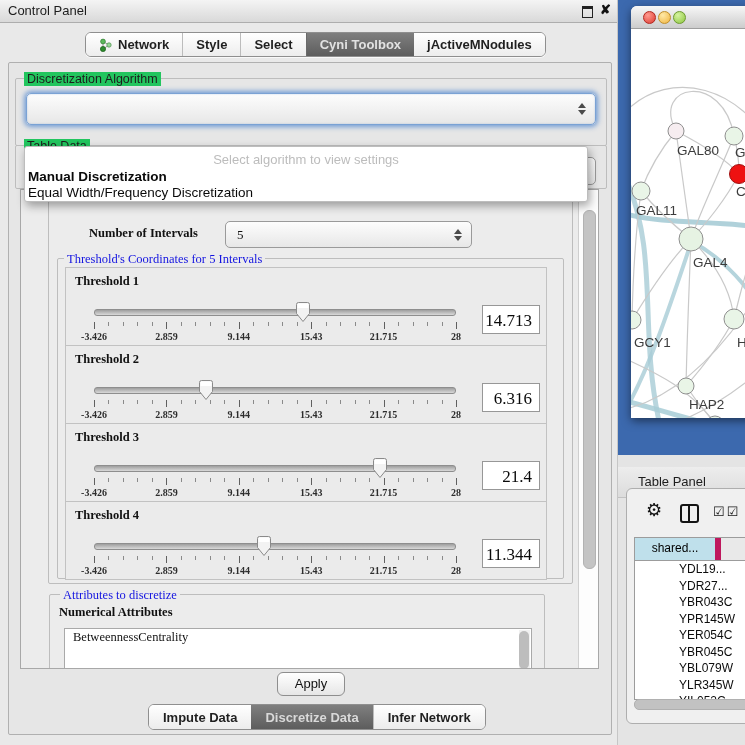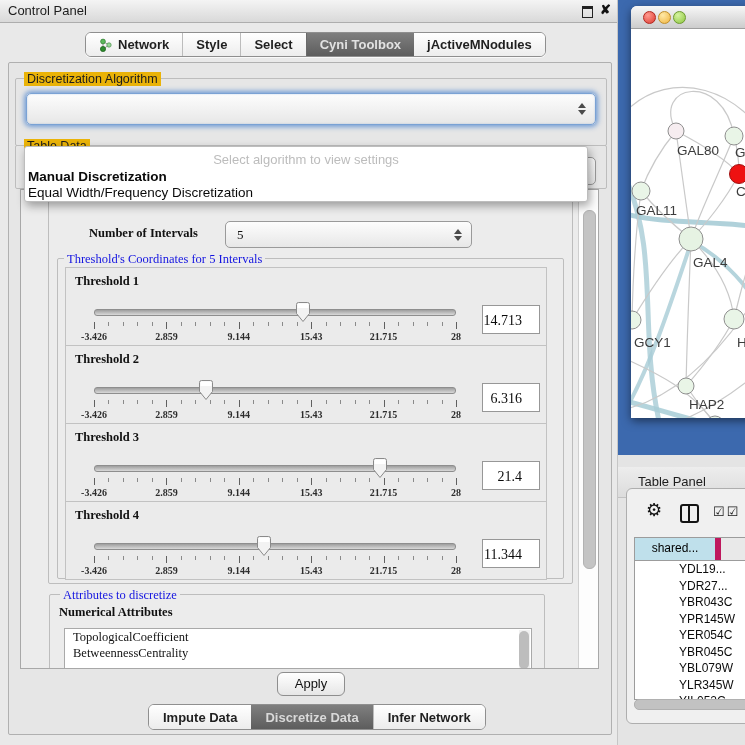--- a/index.html
+++ b/index.html
@@ -18,21 +18,21 @@
     box-shadow:0 1px 0 rgba(255,255,255,.7);}
   .seg{display:flex;align-items:center;gap:5px;padding:0 13px;font-size:13px;font-weight:bold;color:#1f1f1f;
     background:linear-gradient(#ffffff,#ededed);white-space:nowrap;}
   .seg.sep{border-left:1px solid #bcbcbc;}
   .seg.selected{background:linear-gradient(#7f7f7f,#5d5d5d);color:#e2e2e2;border-left:1px solid #6a6a6a;}
   .seg.after-selected{border-left:none;}
   
   .wrapper{position:absolute;left:8px;top:62px;width:602px;height:671px;background:#e6e6e6;
     border:1px solid #b0b0b0;border-radius:2px;}
   .groupbox{position:absolute;border:1px solid #bdbdbd;border-radius:2px;}
-  .grouplabel{position:absolute;top:-7px;left:8px;font-size:12.5px;padding:0 3px;background:#eab308;color:#1c1c1c;}
+  .grouplabel{position:absolute;top:-7px;left:8px;font-size:12.5px;padding:0 3px;background:#22c55e;color:#1c1c1c;}
   .grouplabel.green{color:#00b400;background:#ececec;}
   .grouplabel.blue{color:#1414e0;background:#ececec;}
   
   .combo{position:absolute;background:linear-gradient(#fdfdfd,#e7e7e7);border:1px solid #9a9a9a;
     border-radius:5px;font-size:13px;color:#111;}
   .combo .cval{position:absolute;left:11px;top:50%;transform:translateY(-50%);white-space:nowrap;}
   .stepper{position:absolute;right:9px;top:50%;transform:translateY(-50%);display:flex;flex-direction:column;gap:2px;}
   .stepper i{display:block;width:0;height:0;border-left:4px solid transparent;border-right:4px solid transparent;}
   .stepper .up{border-bottom:5px solid #4a4a4a;}
   .stepper .dn{border-top:5px solid #4a4a4a;}
@@ -56,21 +56,21 @@
   .t-slider{position:absolute;left:28px;top:37px;width:362px;height:36px;}
   .track{position:absolute;left:0;right:0;top:4px;height:5px;border-radius:3px;
     background:linear-gradient(#9e9e9e,#d9d9d9);border:1px solid #8e8e8e;}
   .handle{position:absolute;top:-4px;transform:translateX(-50%);}
   .ticks{position:absolute;left:0;right:0;top:17px;height:8px;}
   .ticks i{position:absolute;top:0;width:1px;height:4px;background:#8a8a8a;}
   .ticks i.major{height:7px;background:#606060;}
   .tick-labels{position:absolute;left:0;right:0;top:26px;height:11px;}
   .ticklab{position:absolute;transform:translateX(-50%);font-size:10px;font-weight:bold;color:#2d2d2d;white-space:nowrap;}
   .value-box{position:absolute;right:6px;top:37px;width:58px;height:29px;background:#fff;border:1px solid #979797;
-    font-size:14px;color:#0a0a0a;text-align:right;line-height:29px;padding-right:17px;box-sizing:border-box;}
+    font-size:17px;color:#0a0a0a;text-align:right;line-height:29px;padding-right:7px;box-sizing:border-box;}
   
   .attr-label{position:absolute;left:9px;top:10px;font-size:12.5px;font-weight:bold;color:#111;}
   .attr-list{position:absolute;left:14px;top:33px;width:466px;height:46px;background:#fff;border:1px solid #a9a9a9;overflow:hidden;}
   .attr-item{padding-left:8px;font-size:12.5px;line-height:16px;color:#111;white-space:nowrap;}
   .attr-vscroll{position:absolute;right:1px;top:1px;width:11px;height:42px;background:#f1f1f1;}
   .attr-vthumb{position:absolute;left:0px;top:1px;width:10px;height:38px;border-radius:5px;background:#bdbdbd;}
   
   .applybtn{position:absolute;left:268px;top:609px;width:66px;height:22px;border:1px solid #8e8e8e;border-radius:6px;
     background:linear-gradient(#ffffff,#e6e6e6);font-size:13px;color:#111;text-align:center;line-height:21px;}
   .bottomseg{position:absolute;left:139px;top:641px;height:24px;display:flex;border:1px solid #8f8f8f;border-radius:6px;
@@ -405,21 +405,20 @@
     <div class="value-box">11.344</div>
   </div>
 </div>
         </div>
       </div>
 
       <div class="groupbox" style="left:28px;top:404px;width:494px;height:80px;background:#ececec;">
         <span class="grouplabel blue" style="left:10px;">Attributes to discretize</span>
         <div class="attr-label">Numerical Attributes</div>
         <div class="attr-list">
-            <div class="attr-item">TopologicalCoefficient</div>
             <div class="attr-item">BetweennessCentrality</div>
             <div class="attr-vscroll">
             <div class="attr-vthumb"></div>
           </div>
         </div>
       </div>
 
       <div class="vscroll">
         <div class="vthumb"></div>
       </div>

